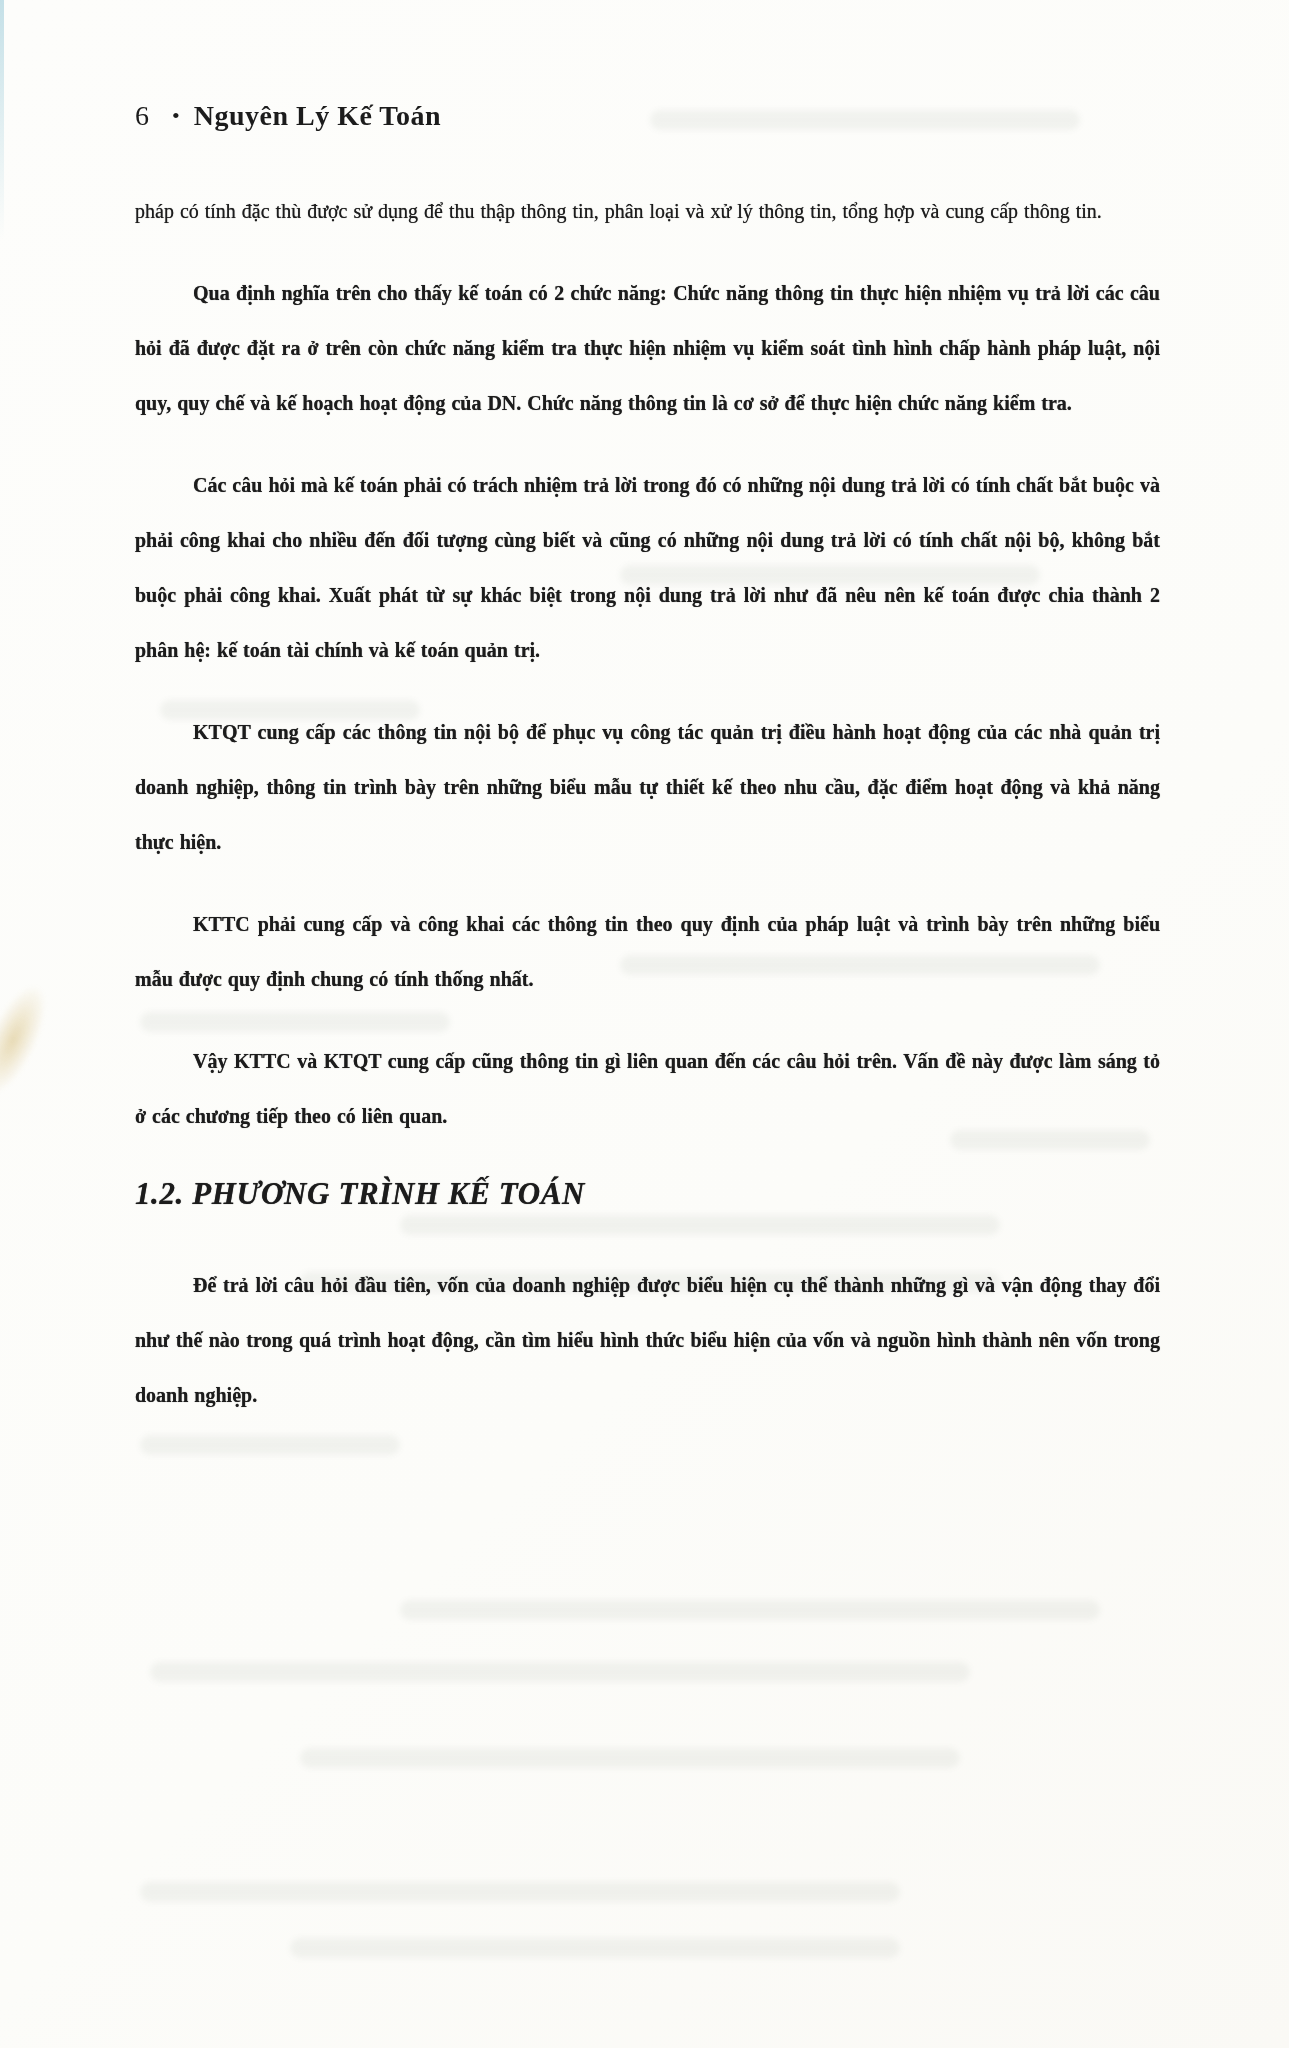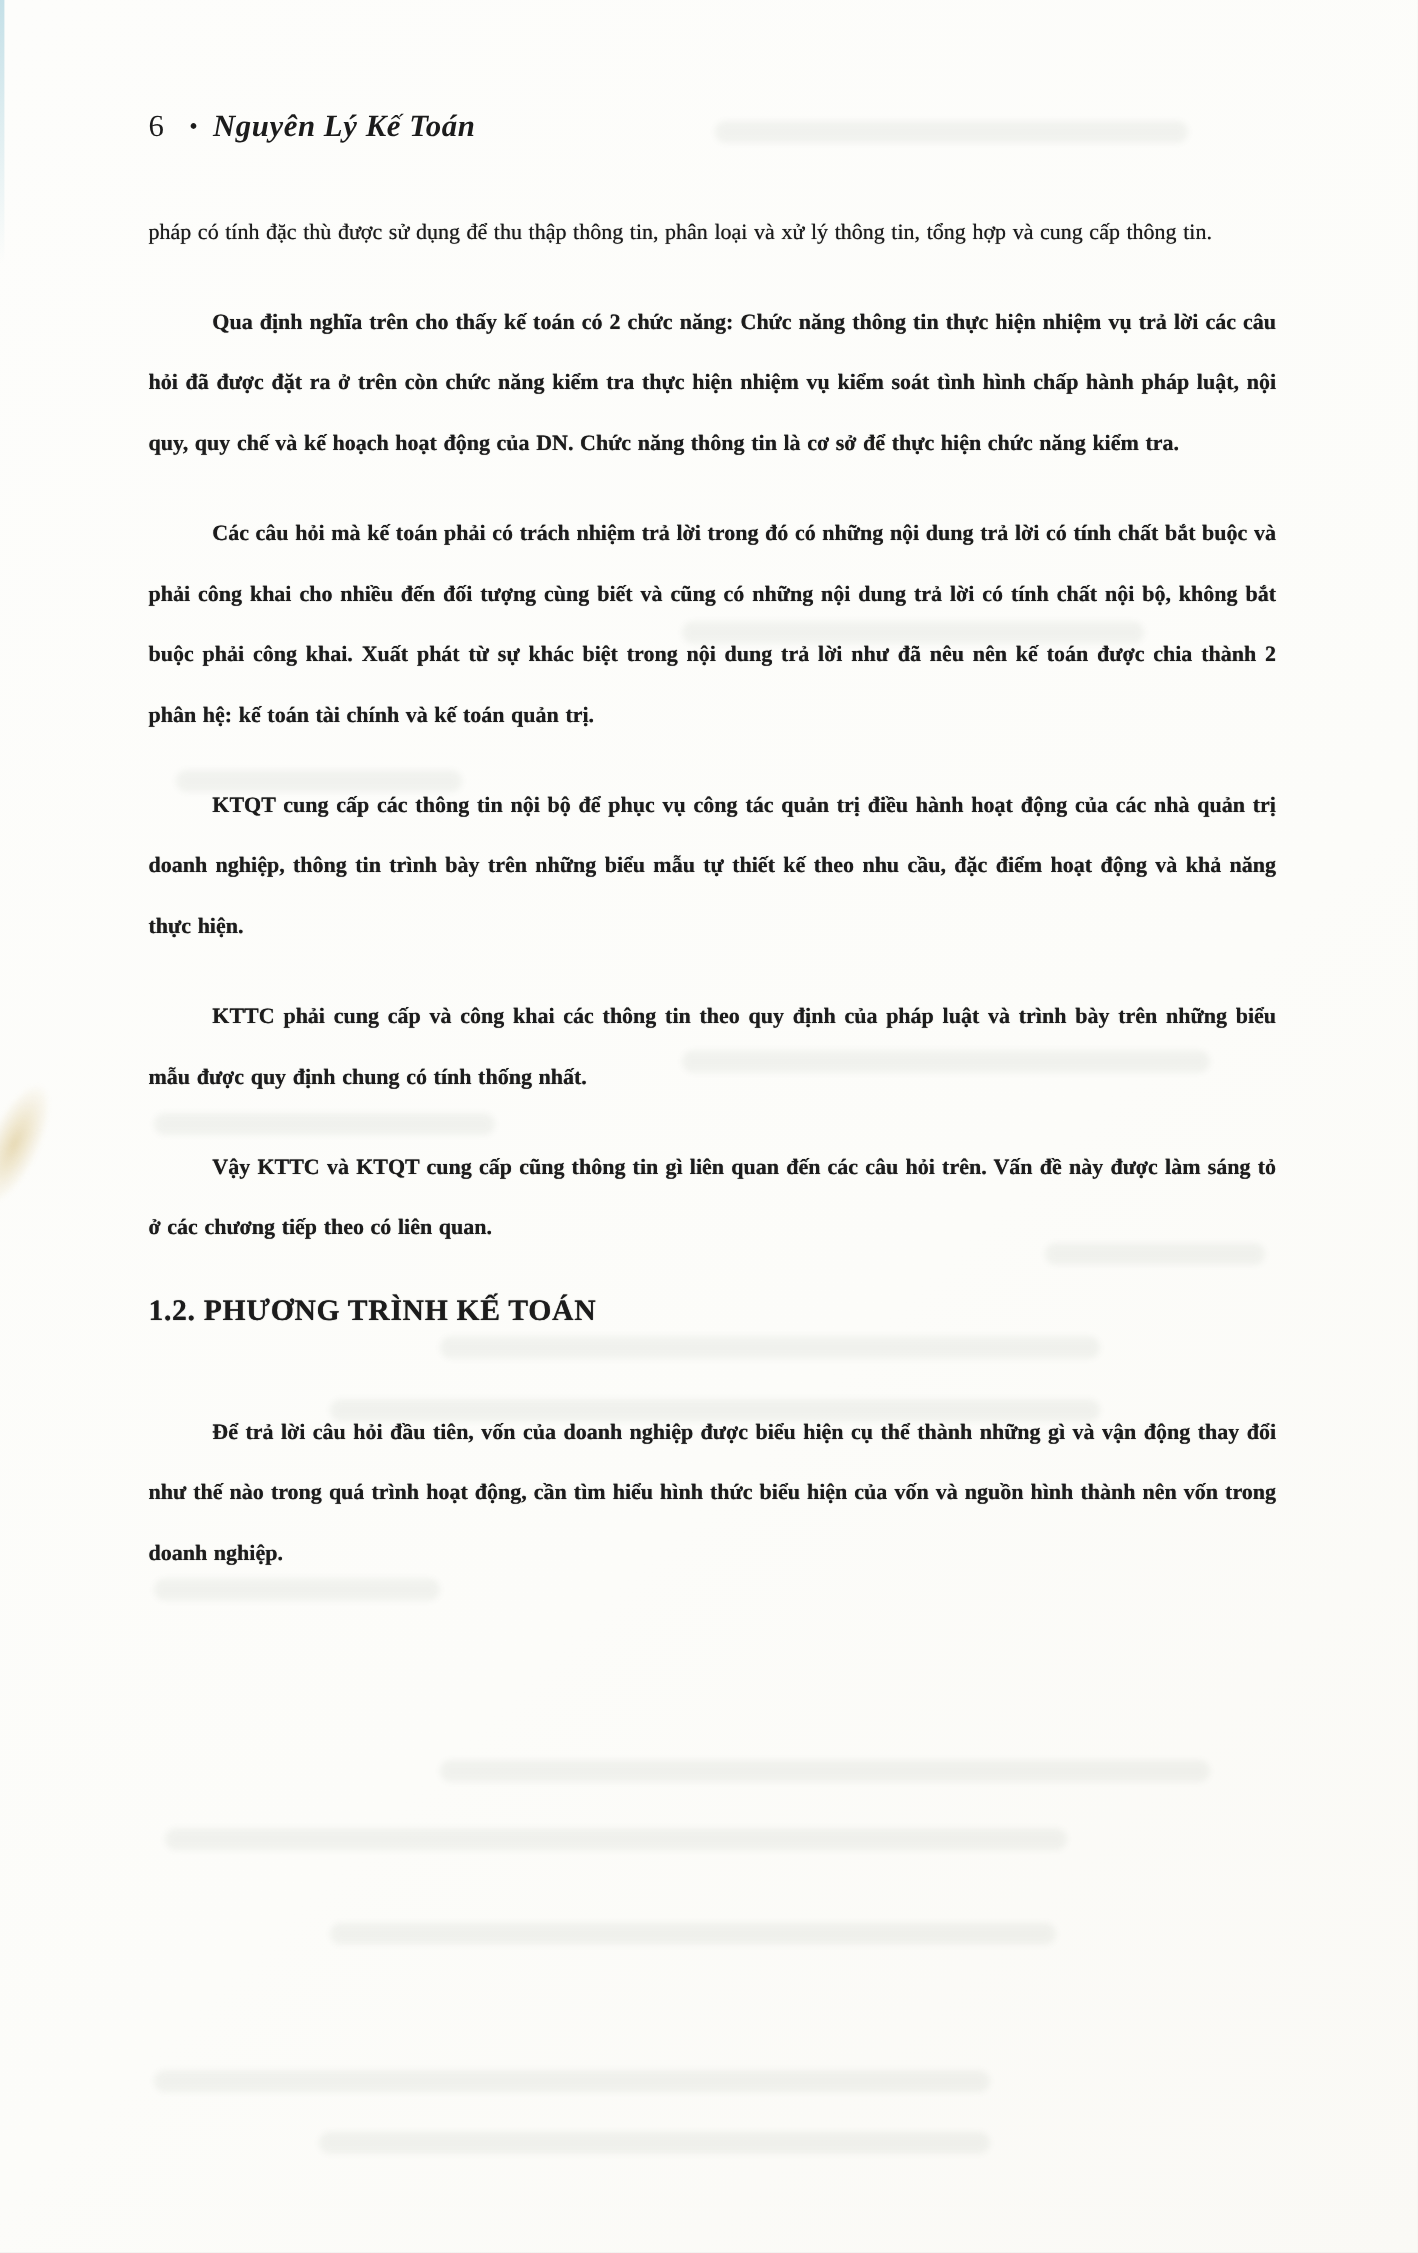--- a/index.html
+++ b/index.html
@@ -59,39 +59,39 @@
     font-weight: normal;
     letter-spacing: 1px;
   }
   .sep-bullet {
     margin: 0 14px 0 22px;
     font-size: 22px;
     position: relative;
     top: -2px;
   }
   .book-title {
-    font-style: italic;
     font-weight: bold;
     letter-spacing: 0.5px;
   }
   main p {
     font-size: 20px;
     line-height: 55px;
     text-align: justify;
     margin: 0 0 27px 0;
     text-shadow: 0 0 0.7px rgba(10,10,10,0.75);
     word-spacing: 1px;
   }
   main p.indent { text-indent: 58px; font-weight: bold; }
   h2.section-heading {
-    font-size: 27px;
+    font-size: 31px;
     font-weight: bold;
     letter-spacing: 0.6px;
-    margin: 32px 0 68px 0;
+    margin: 32px 0 46px 0;
     text-shadow: 0 0 0.8px rgba(10,10,10,0.8);
+    font-style: italic;
   }
 </style>
 </head>
 <body>
 
 <div class="page">
 
   <div class="edge-blue"></div>
   <div class="smudge-tan"></div>
 

